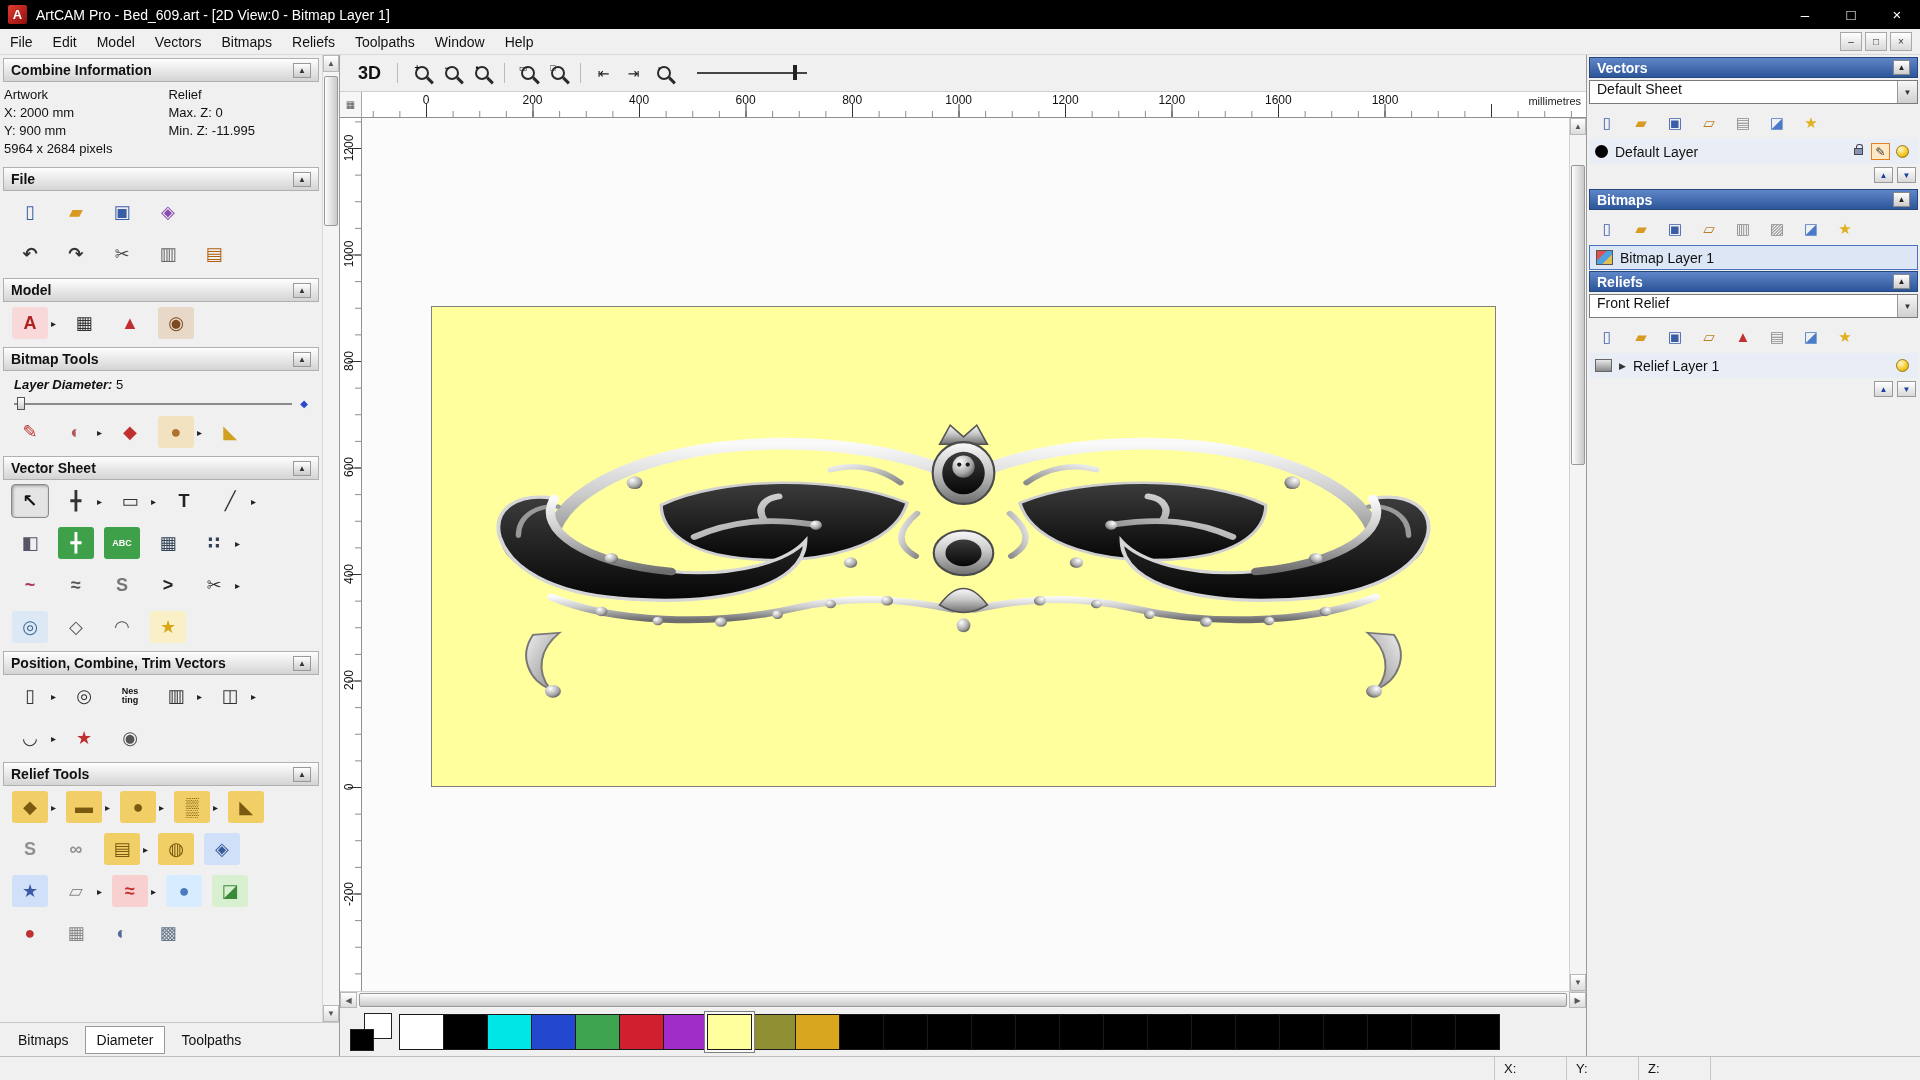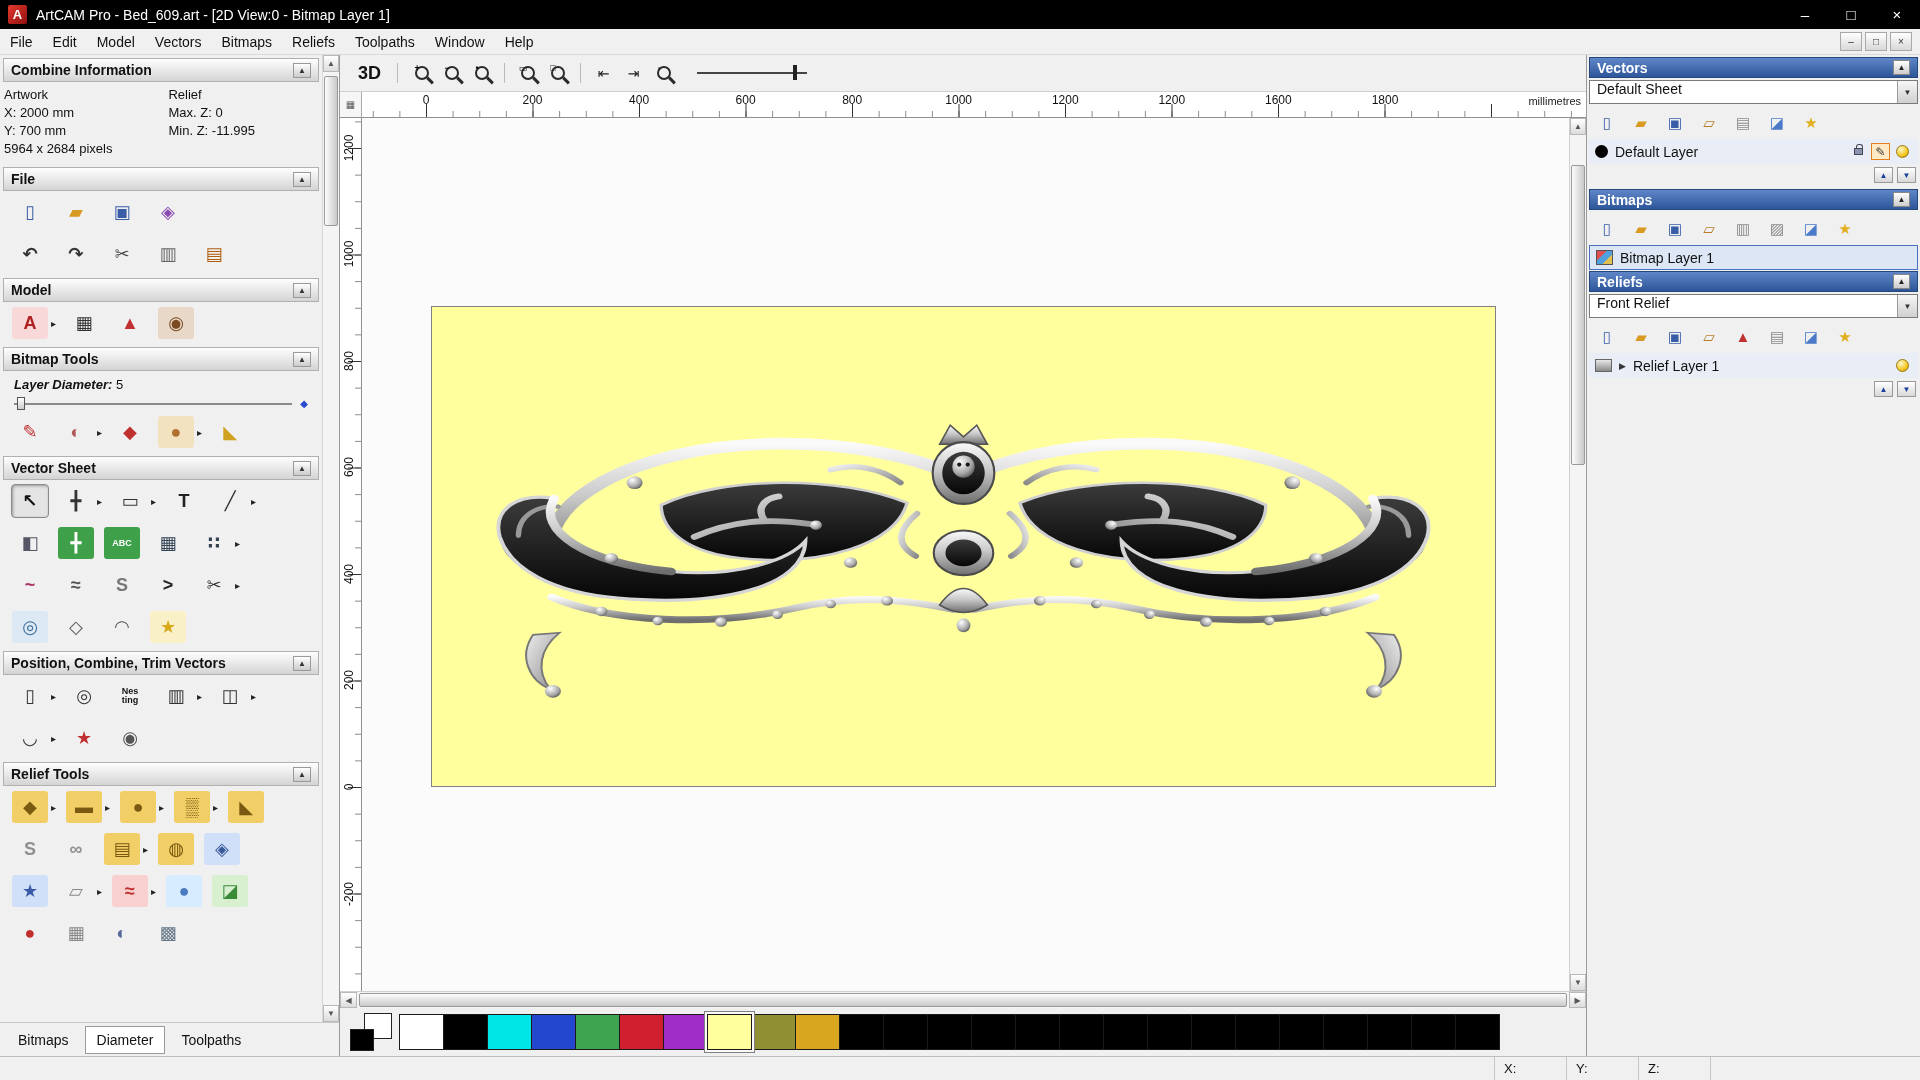--- a/index.html
+++ b/index.html
@@ -171,21 +171,21 @@
 
         <div class="sec-header">
           <span>Combine Information</span>
           <span class="rollup">▲</span>
         </div>
         <div class="proj-info">
           <div>Artwork</div>
           <div>Relief</div>
           <div>X: 2000 mm</div>
           <div>Max. Z: 0</div>
-          <div>Y: 700 mm</div>
+          <div>Y: 900 mm</div>
           <div>Min. Z: -11.995</div>
           <div class="pi-span">5964 x 2684 pixels</div>
         </div>
 
         <div class="sec-header">
           <span>File</span>
           <span class="rollup">▲</span>
         </div>
         <div class="icon-row">
             <div class="tool-icon" style="color: rgb(58, 93, 168);">▯</div>

